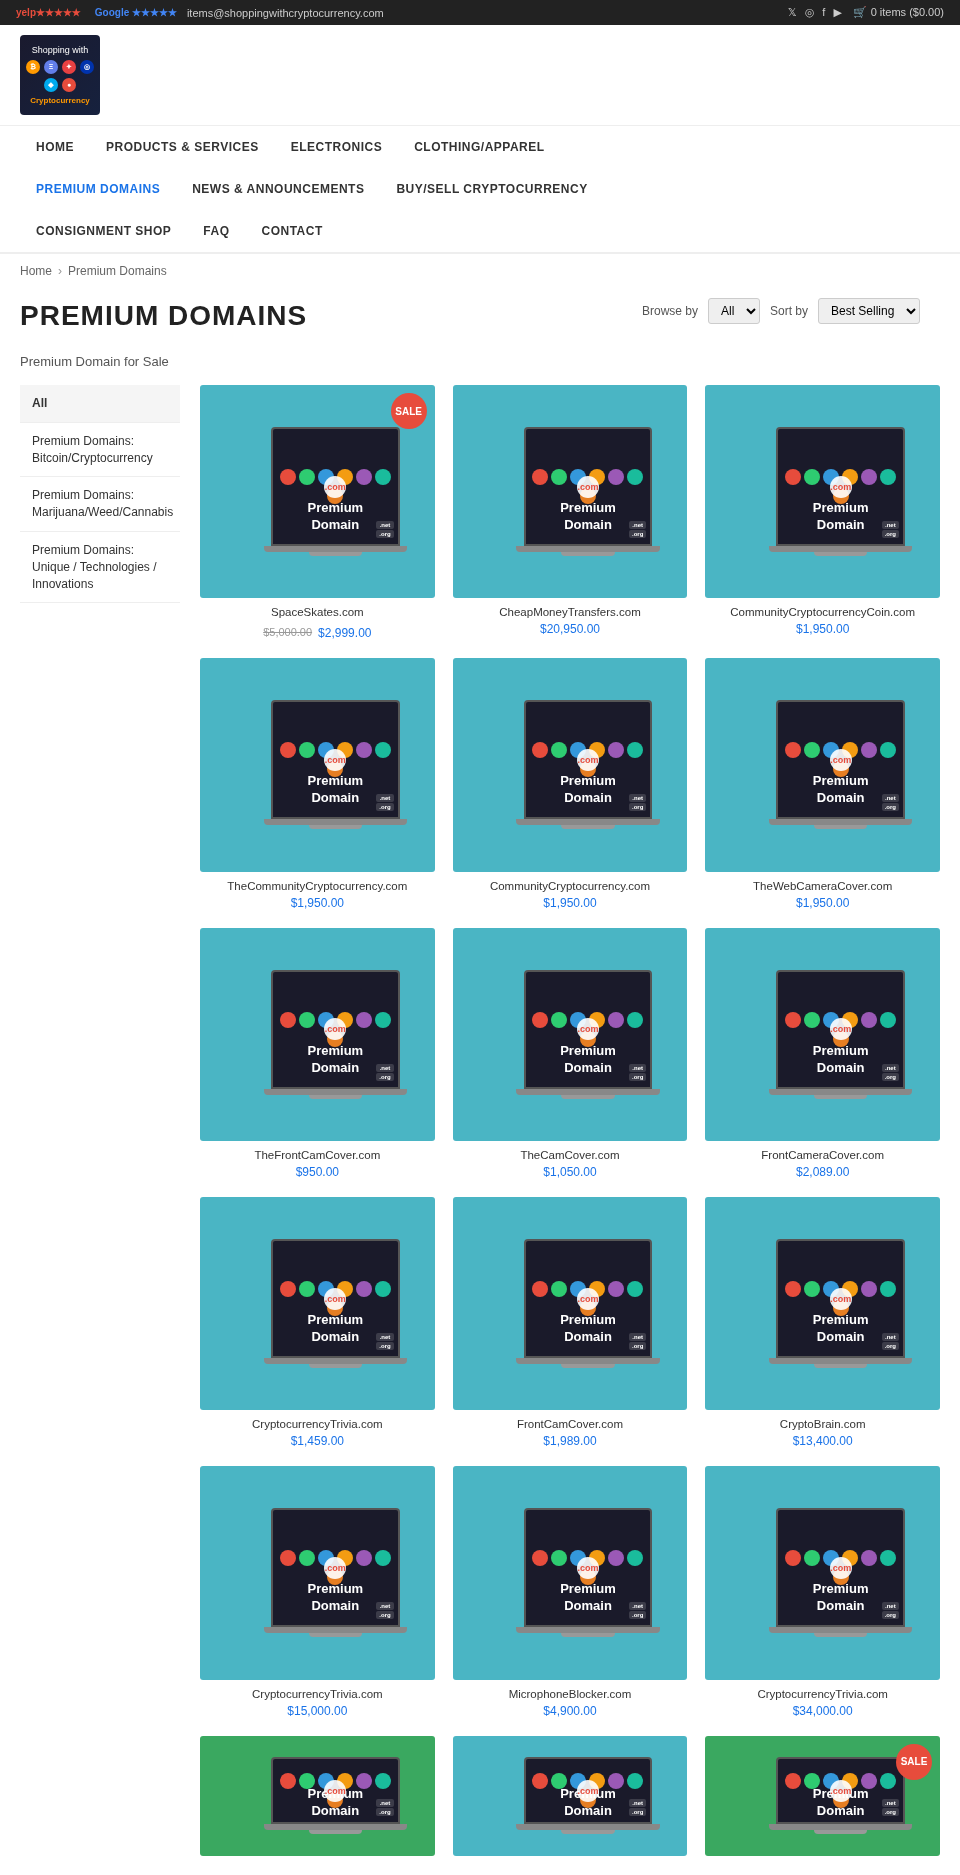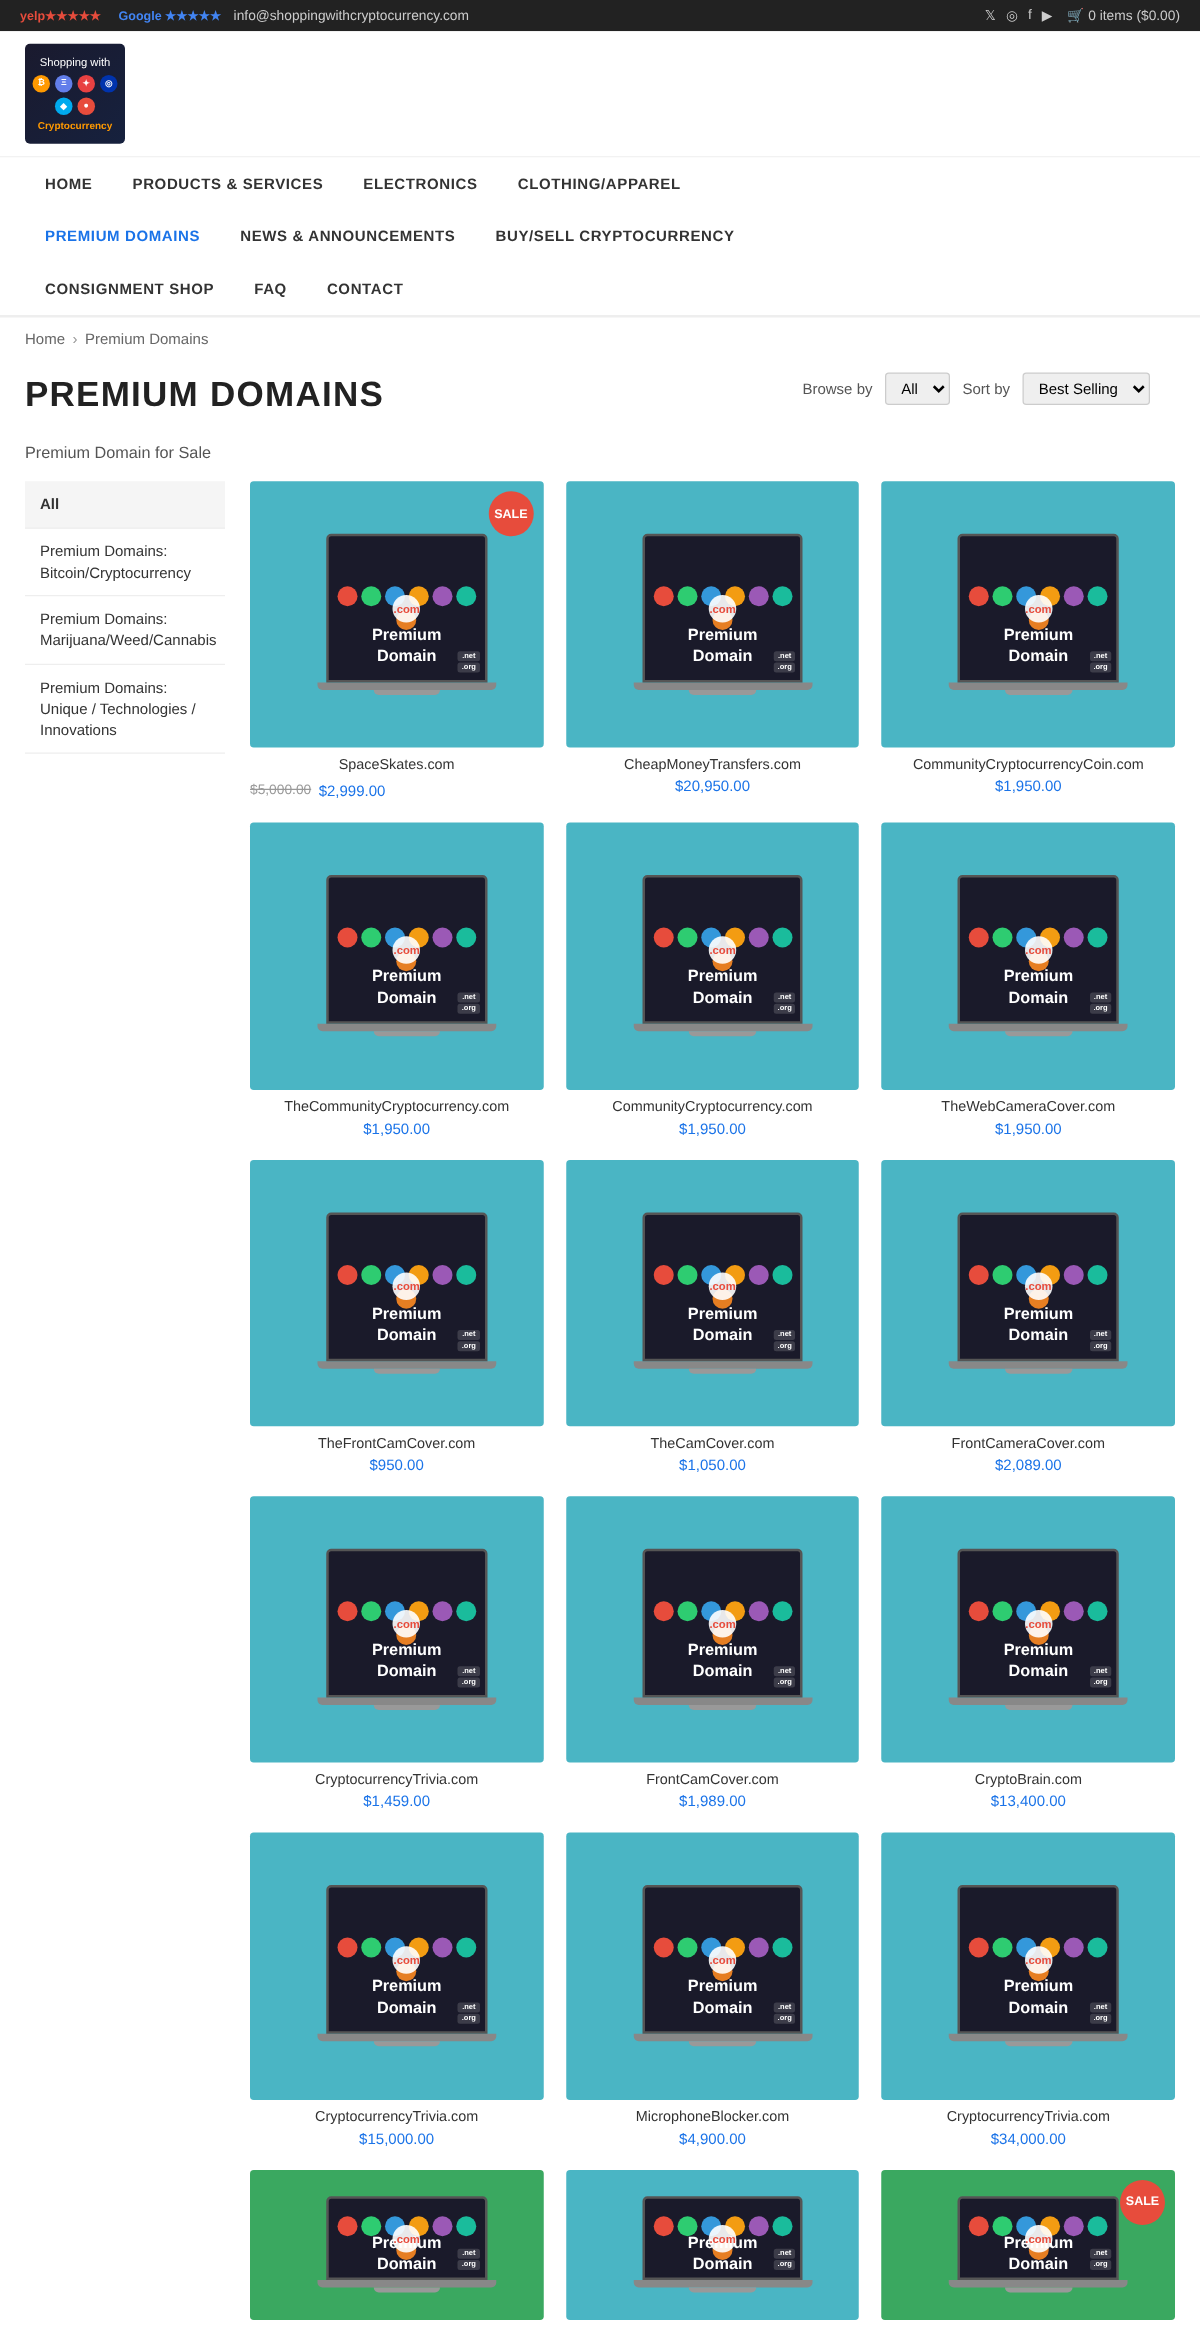--- a/index.html
+++ b/index.html
@@ -152,20 +152,21 @@
     }
     .product-image {
       width: 100%;
       aspect-ratio: 1.1;
       background: #4ab5c4;
       border-radius: 3px;
       position: relative;
       overflow: hidden;
       display: flex;
       align-items: center;
+      justify-content: center;
       padding-left: 36px;
     }
 
     
     .laptop-illustration {
       width: 90%;
       height: 90%;
       position: relative;
       display: flex;
       flex-direction: column;
@@ -269,20 +270,21 @@
       margin-top: 4px;
     }
     .product-price-old {
       font-size: 11px;
       color: #999;
       text-decoration: line-through;
       margin-top: 2px;
     }
     .price-row {
       display: flex;
+      justify-content: center;
       align-items: center;
       gap: 6px;
       flex-wrap: wrap;
       margin-top: 4px;
     }
 
     
     .ratings-bar {
       display: flex;
       align-items: center;
@@ -299,21 +301,21 @@
 <div class="top-bar">
   <div class="top-bar-left">
     <div class="ratings-bar">
       <div class="rating-block">
         <span class="rating-logo yelp-logo">yelp★★★★★</span>
       </div>
       <div class="rating-block">
         <span class="rating-logo google-logo">Google ★★★★★</span>
       </div>
     </div>
-    <span>info@shoppingwithcryptocurrency.com</span>
+    <span>items@shoppingwithcryptocurrency.com</span>
   </div>
   <div class="top-bar-right">
     <div class="social-icons">
       <span>𝕏</span>
       <span>◎</span>
       <span>f</span>
       <span>▶</span>
     </div>
     <span>🛒 <span>0 items ($0.00)</span></span>
   </div>

